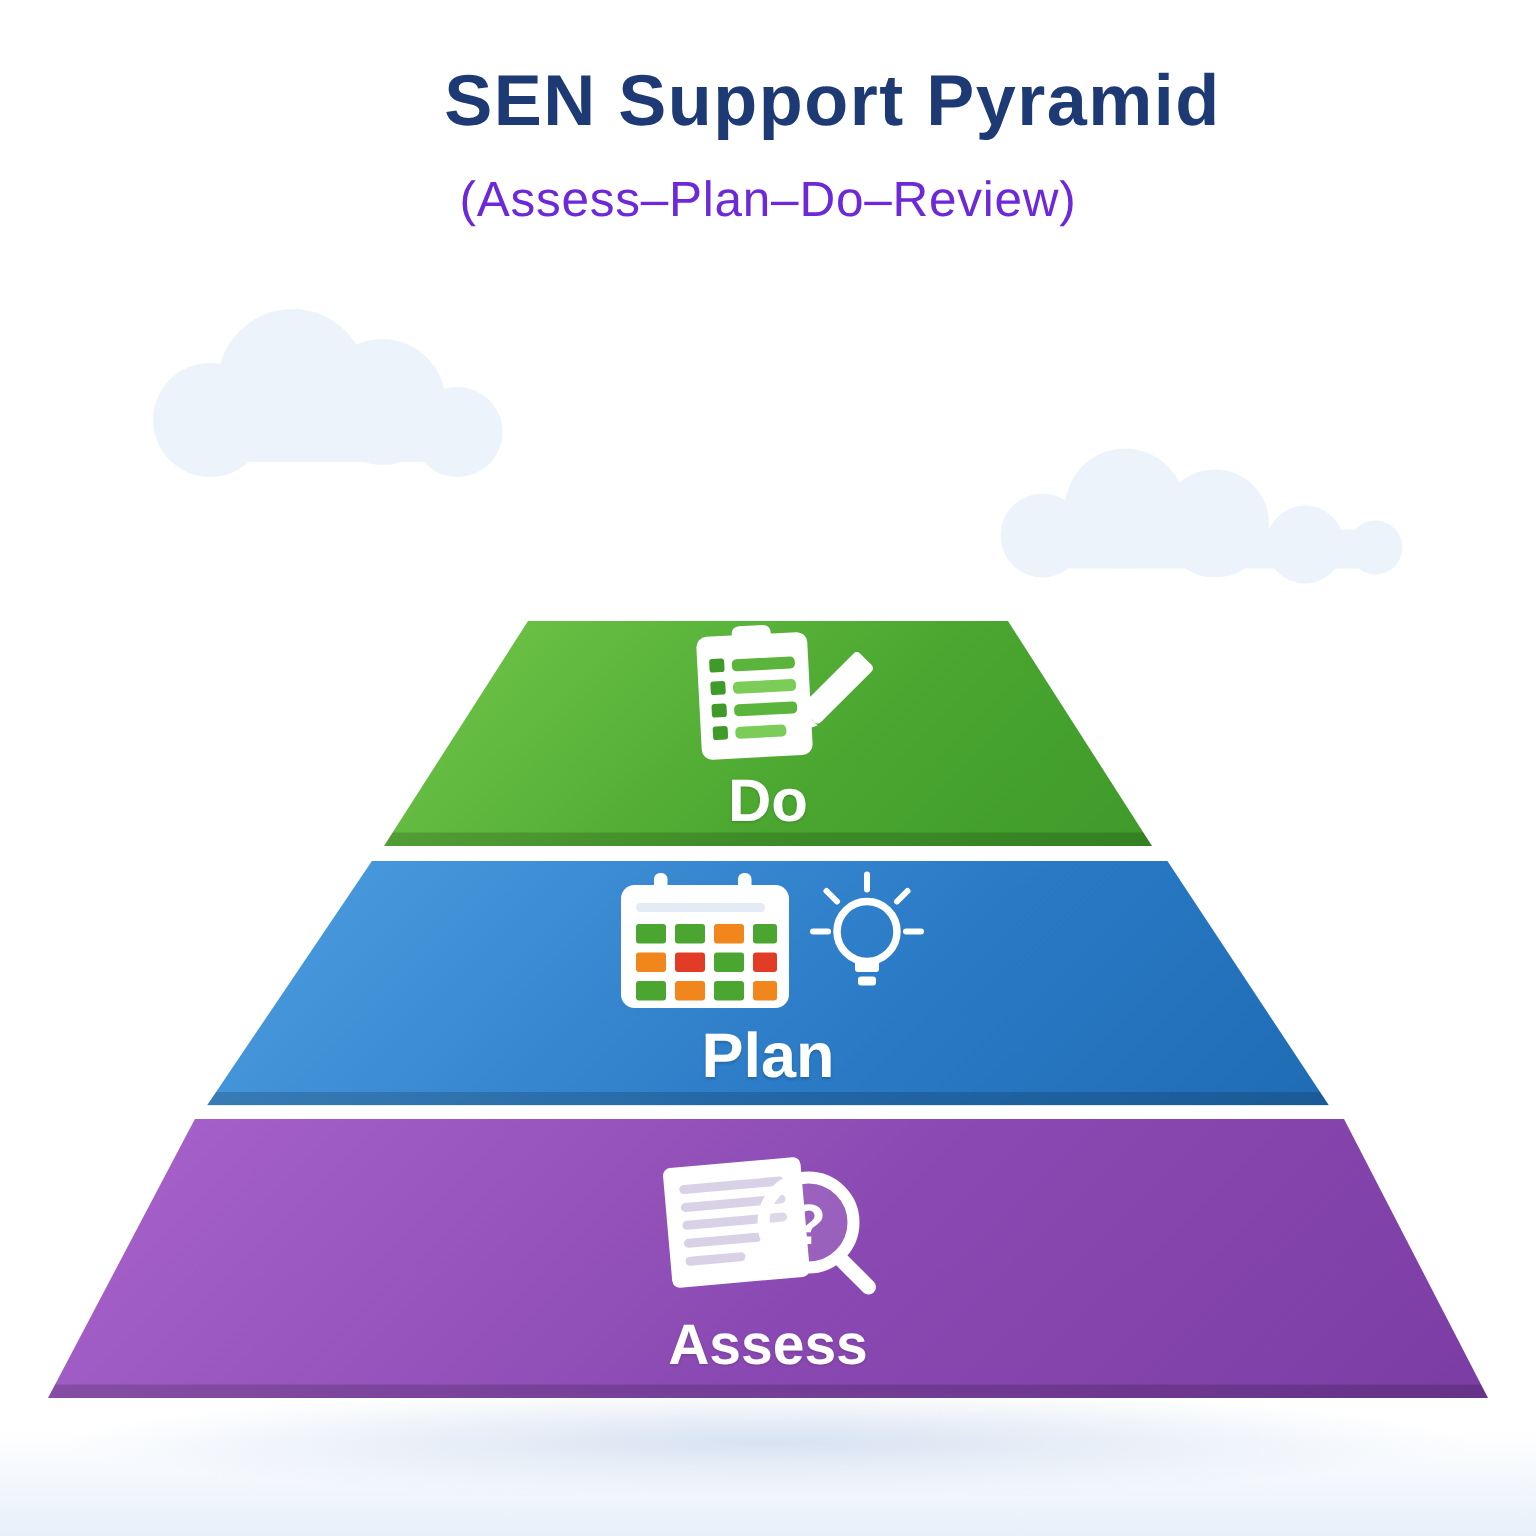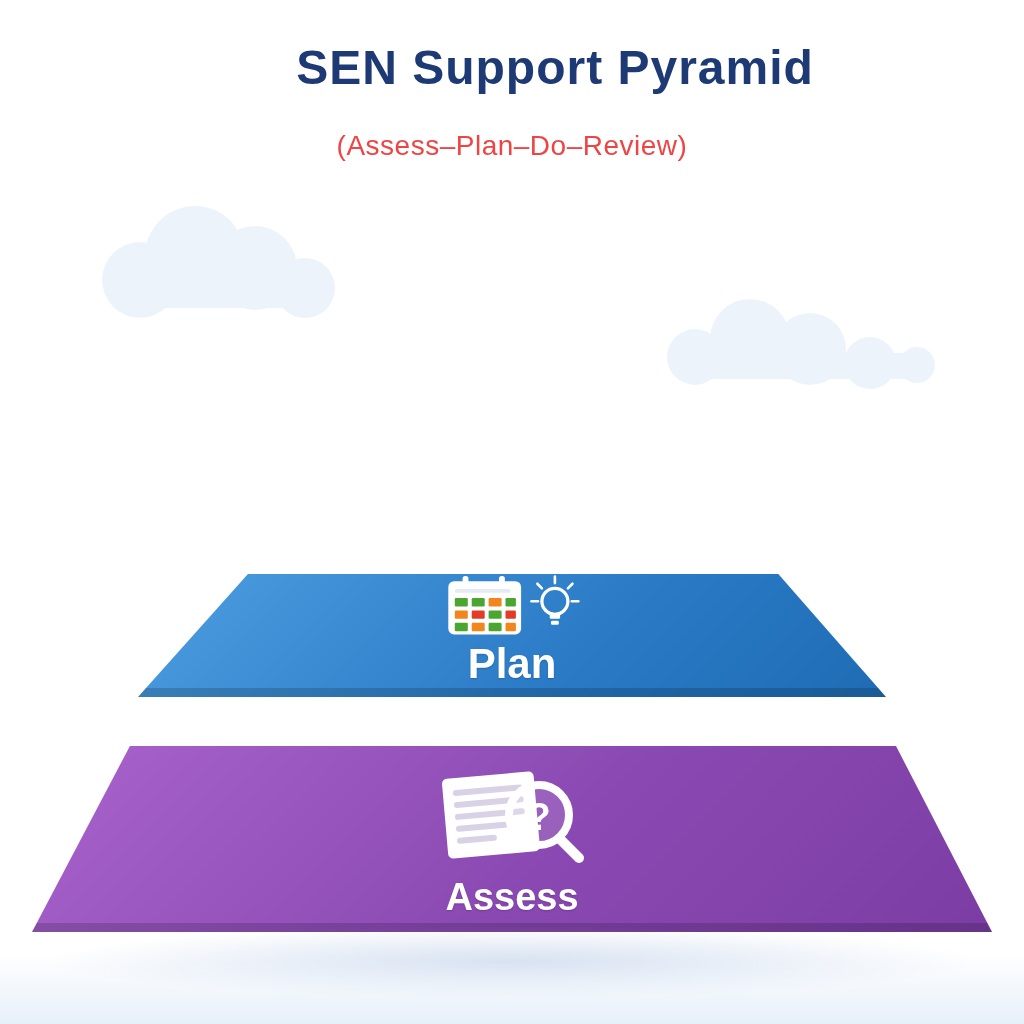--- a/index.html
+++ b/index.html
@@ -12,22 +12,22 @@
   }
   .title {
     position:absolute; top:40px; left:0; width:100%;
     text-align:center;
     font-size:48px; font-weight:bold;
     color:#1e3a75; letter-spacing:1px;padding-left:43px;
   }
   .subtitle {
     position:absolute; top:114px; left:0; width:100%;
     text-align:center;
-    font-size:28px; font-weight:normal;
-    color:#ef4444; letter-spacing:0.5px;margin-top:16px;
+    font-size:33px; font-weight:normal;
+    color:#6d28d9; letter-spacing:0.5px;
   }
   .cloud { position:absolute; opacity:0.85; }
   .cloud-left { left:80px; top:200px; }
   .cloud-right { left:645px; top:295px; }
 
   .tier {
     position:absolute;
     display:flex; flex-direction:column;
     align-items:center; justify-content:flex-end;
     gap:4px;
@@ -42,21 +42,21 @@
     background:linear-gradient(160deg,#fb8f3c 0%, #f1591f 55%, #e94e17 100%);
     padding-bottom:14px; box-sizing:border-box;
   }
   .tier-do {
     left:256px; top:414px; width:512px; height:150px;
     clip-path:polygon(18.75% 0, 81.25% 0, 100% 100%, 0 100%);
     background:linear-gradient(135deg,#72c74a 0%, #4aa630 60%, #3f9a2a 100%);
     padding-bottom:10px; box-sizing:border-box;
   }
   .tier-plan {
-    left:138px; top:574px; width:748px; height:123px;
+    left:138px; top:574px; width:748px; height:163px;
     clip-path:polygon(14.7% 0, 85.6% 0, 100% 100%, 0 100%);
     background:linear-gradient(135deg,#4d9ee0 0%, #2a7ac6 60%, #1f6cb4 100%);
     padding-bottom:12px; box-sizing:border-box;
   }
   .tier-assess {
     left:32px; top:746px; width:960px; height:186px;
     clip-path:polygon(10.2% 0, 90% 0, 100% 100%, 0 100%);
     background:linear-gradient(135deg,#a964cc 0%, #8a49b2 55%, #7b3da3 100%);
     padding-bottom:16px; box-sizing:border-box;
   }
@@ -103,20 +103,41 @@
       <circle cx="50" cy="62" r="28"></circle>
       <circle cx="105" cy="44" r="40"></circle>
       <circle cx="165" cy="54" r="36"></circle>
       <circle cx="225" cy="68" r="26"></circle>
       <circle cx="272" cy="70" r="18"></circle>
       <rect x="35" y="58" width="248" height="26" rx="13"></rect>
     </g>
   </svg>
 
 
+  <div class="tier tier-do">
+    <svg class="icon" width="140" height="96" viewBox="0 0 140 96">
+      <g transform="rotate(-3 60 50)">
+        <rect x="48" y="3" width="26" height="14" rx="5" fill="#ffffff"></rect>
+        <rect x="24" y="9" width="74" height="82" rx="7" fill="#ffffff"></rect>
+        <rect x="32" y="24" width="10" height="9" rx="2" fill="#3f9a2a"></rect>
+        <rect x="47" y="25" width="42" height="8" rx="3" fill="#5bb43b"></rect>
+        <rect x="32" y="39" width="10" height="9" rx="2" fill="#3f9a2a"></rect>
+        <rect x="47" y="40" width="42" height="8" rx="3" fill="#7ccc5a"></rect>
+        <rect x="32" y="54" width="10" height="9" rx="2" fill="#3f9a2a"></rect>
+        <rect x="47" y="55" width="42" height="8" rx="3" fill="#5bb43b"></rect>
+        <rect x="32" y="69" width="10" height="9" rx="2" fill="#3f9a2a"></rect>
+        <rect x="47" y="70" width="34" height="8" rx="3" fill="#7ccc5a"></rect>
+      </g>
+      <g transform="rotate(45 108 52)">
+        <rect x="100" y="14" width="17" height="54" rx="3" fill="#ffffff"></rect>
+        <polygon points="100,68 117,68 108.5,85" fill="#ffffff"></polygon>
+      </g>
+    </svg>
+    <div class="label">Do</div>
+  </div>
 
   <div class="tier tier-plan">
     <svg class="icon" width="212" height="100" viewBox="0 0 212 100">
       <rect x="30" y="3" width="9" height="18" rx="4" fill="#ffffff"></rect>
       <rect x="86" y="3" width="9" height="18" rx="4" fill="#ffffff"></rect>
       <rect x="8" y="11" width="112" height="82" rx="9" fill="#ffffff"></rect>
       <rect x="18" y="23" width="86" height="6" rx="3" fill="#e4ebf4"></rect>
       <rect x="18" y="37" width="20" height="13" rx="2" fill="#4aa630"></rect>
       <rect x="44" y="37" width="20" height="13" rx="2" fill="#4aa630"></rect>
       <rect x="70" y="37" width="20" height="13" rx="2" fill="#f0861c"></rect>

